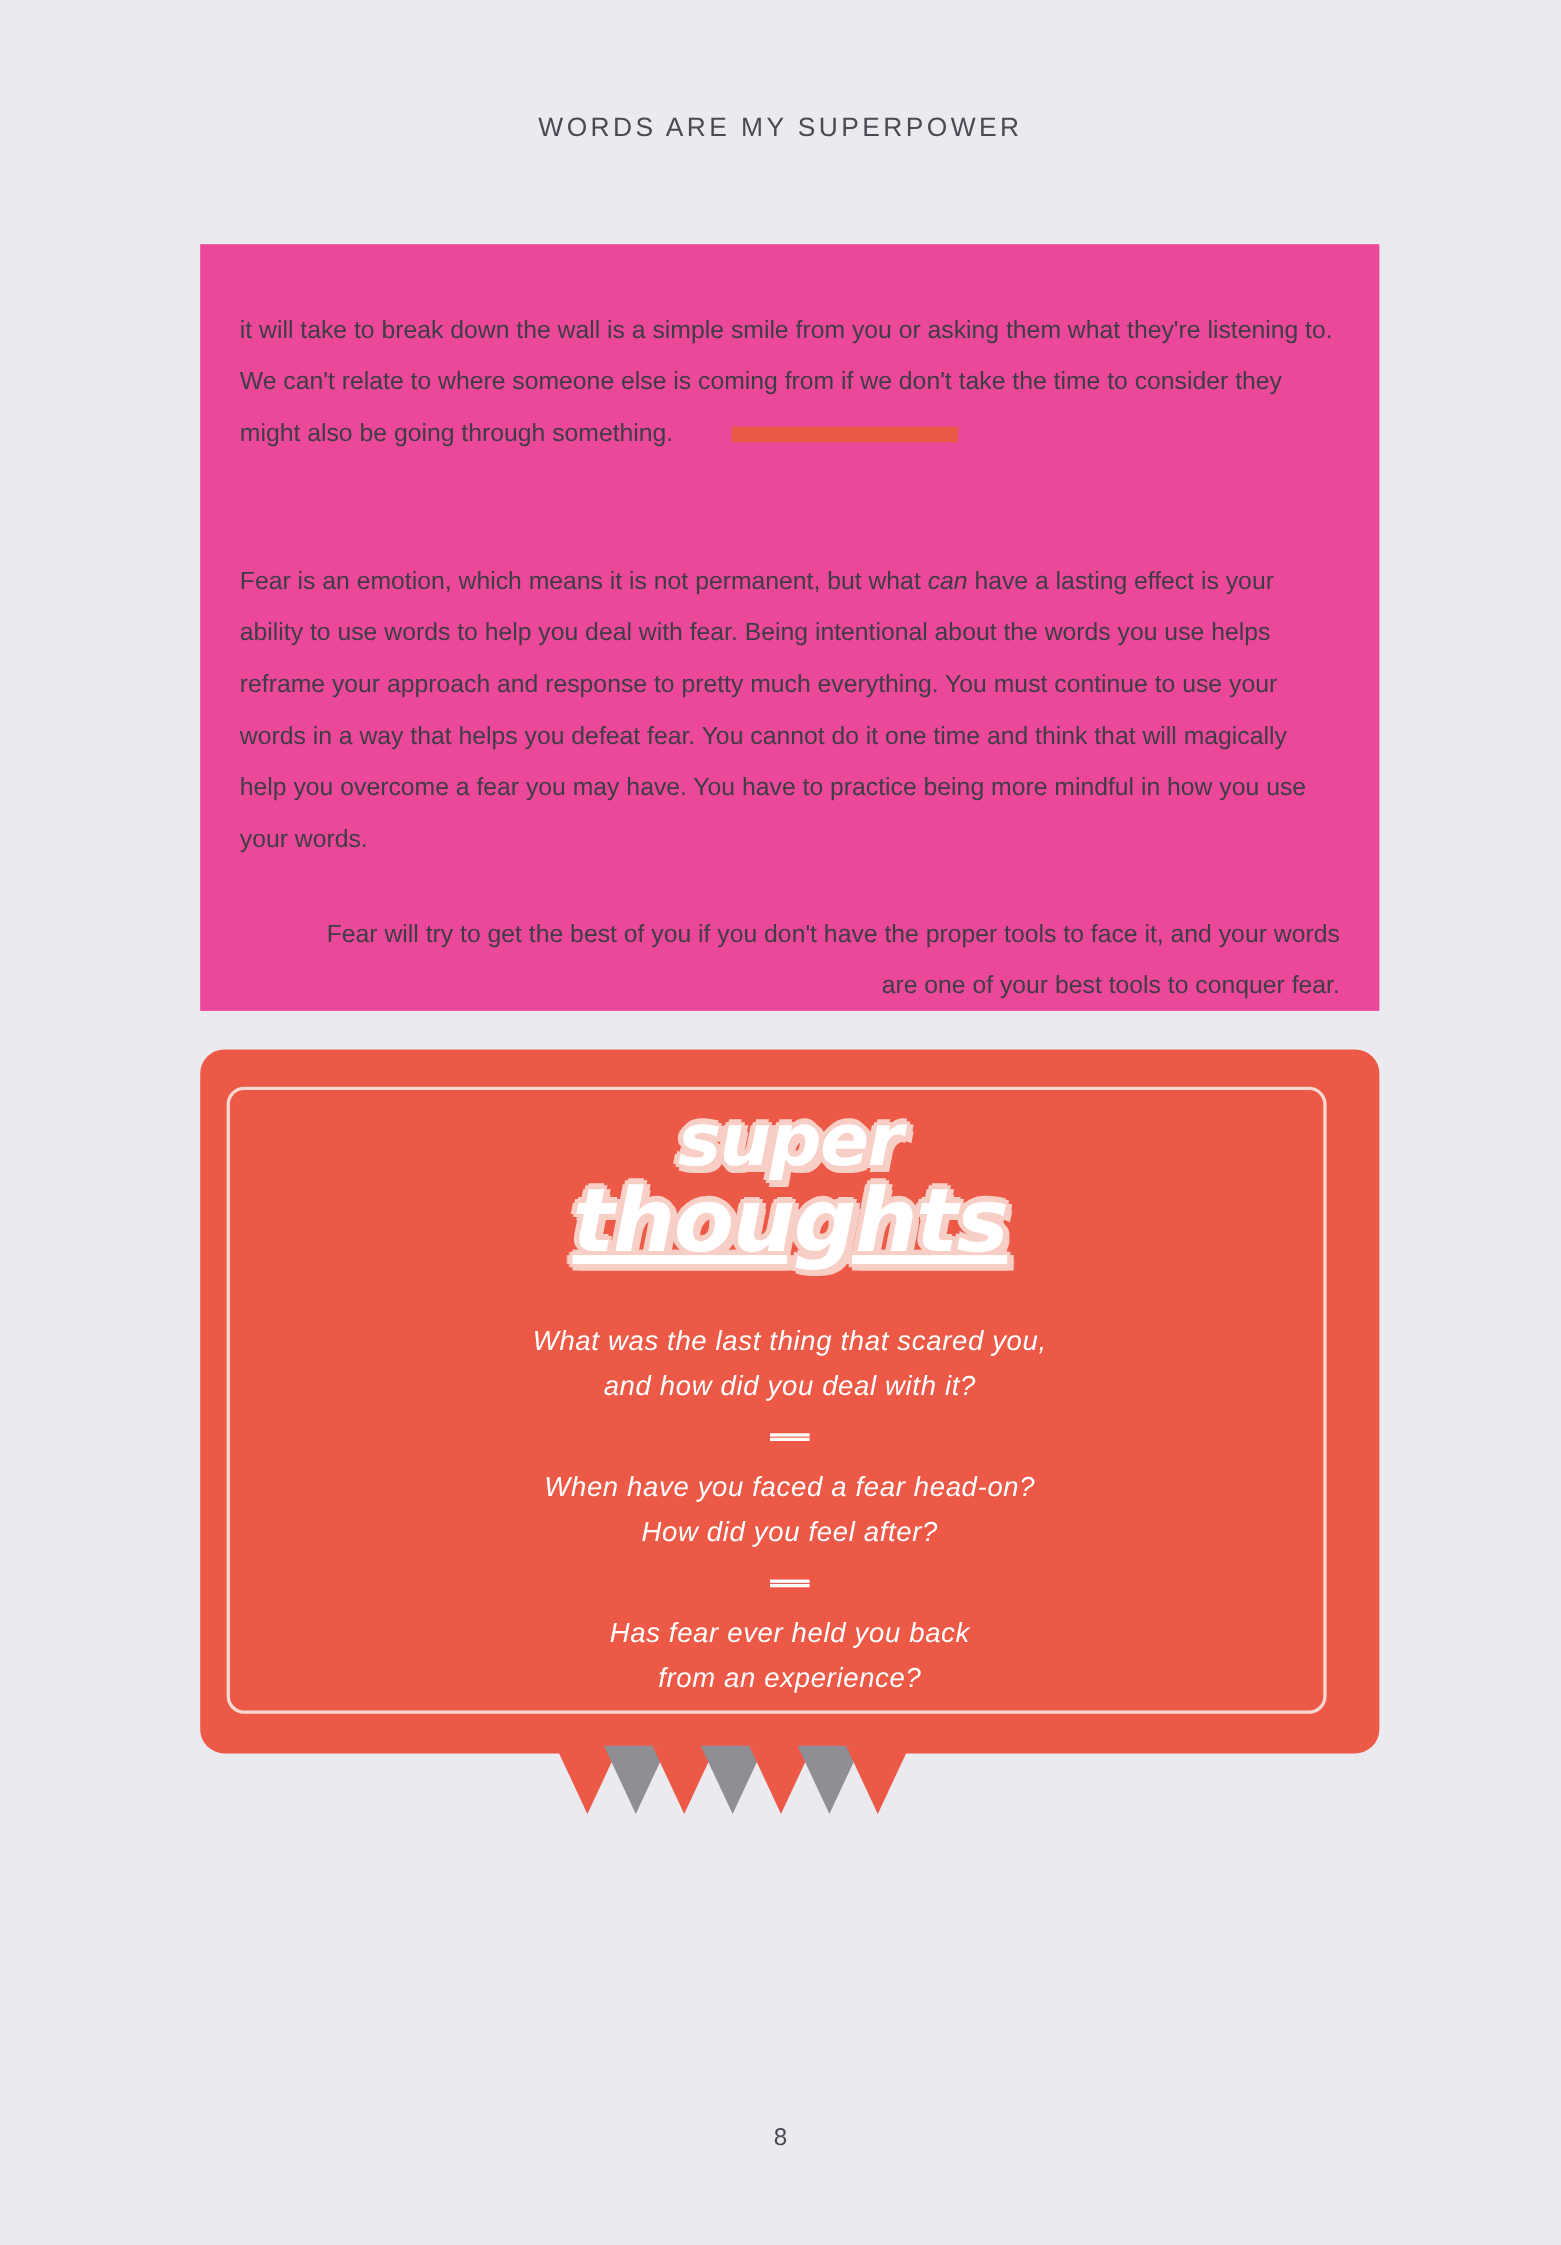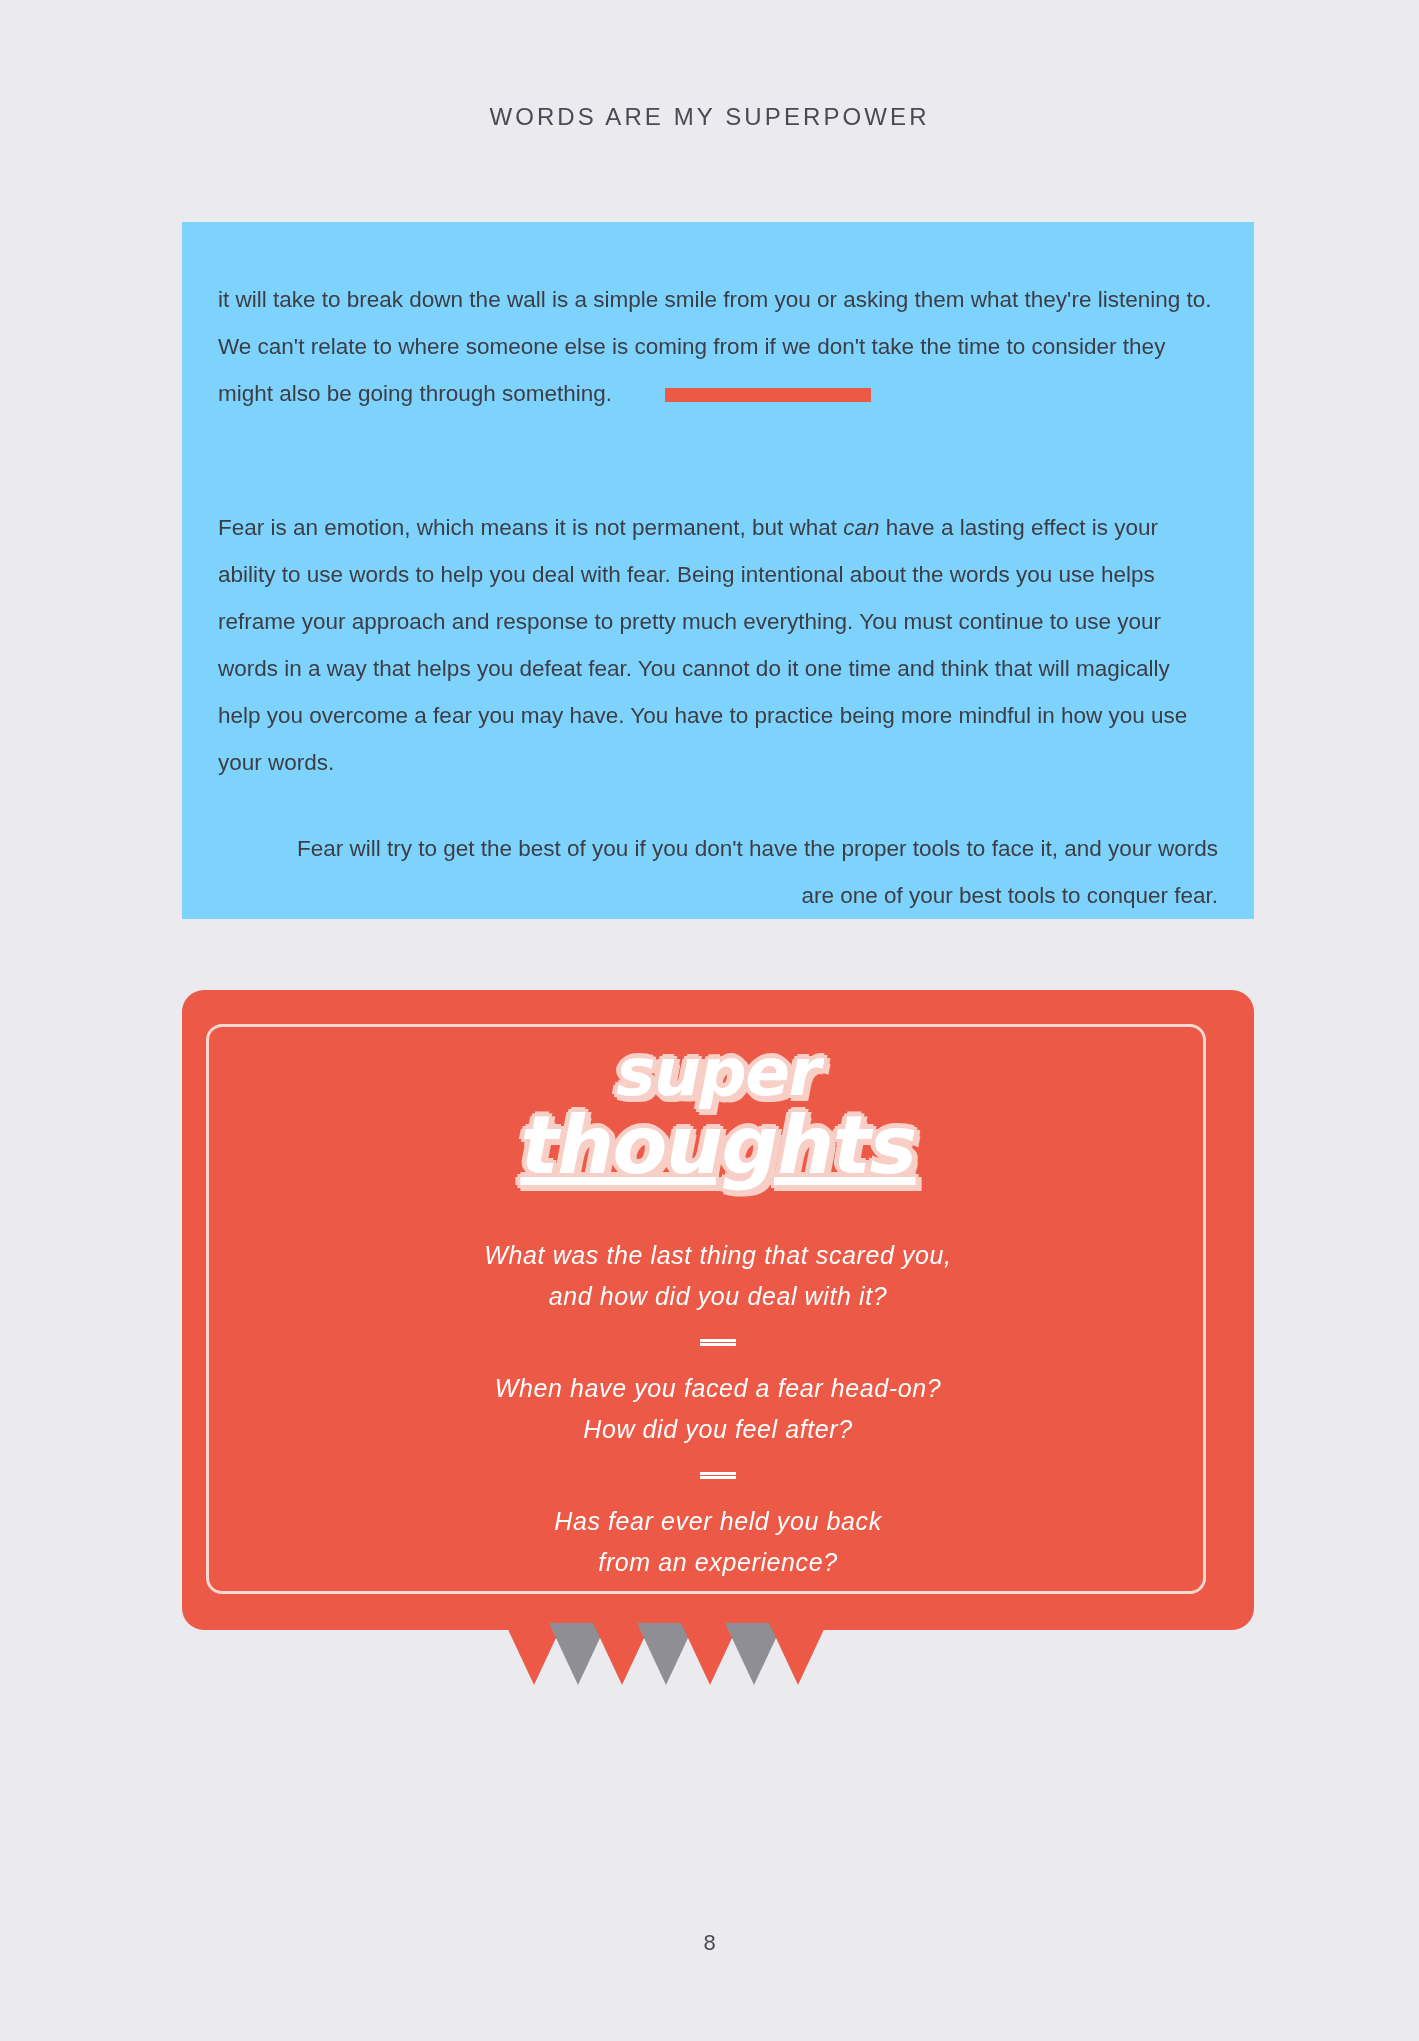--- a/index.html
+++ b/index.html
@@ -34,21 +34,21 @@
     font-weight: 400;
   }
 
   
   .text-panel {
     position: absolute;
     top: 222px;
     left: 182px;
     width: 1072px;
     height: 697px;
-    background: #7dd3fc;
+    background: #ec4899;
   }
 
   .body-text {
     position: absolute;
     left: 36px;
     width: 1000px;
     font-size: 22.5px;
     line-height: 47px;
     color: #3d3d46;
     font-weight: 400;
@@ -66,21 +66,21 @@
     top: 166px;
     left: 483px;
     width: 206px;
     height: 14px;
     background: #ec5a47;
   }
 
   
   .callout {
     position: absolute;
-    top: 990px;
+    top: 954px;
     left: 182px;
     width: 964px;
     height: 640px;
   }
 
   .callout-body {
     position: absolute;
     top: 0;
     left: 0;
     width: 1072px;

